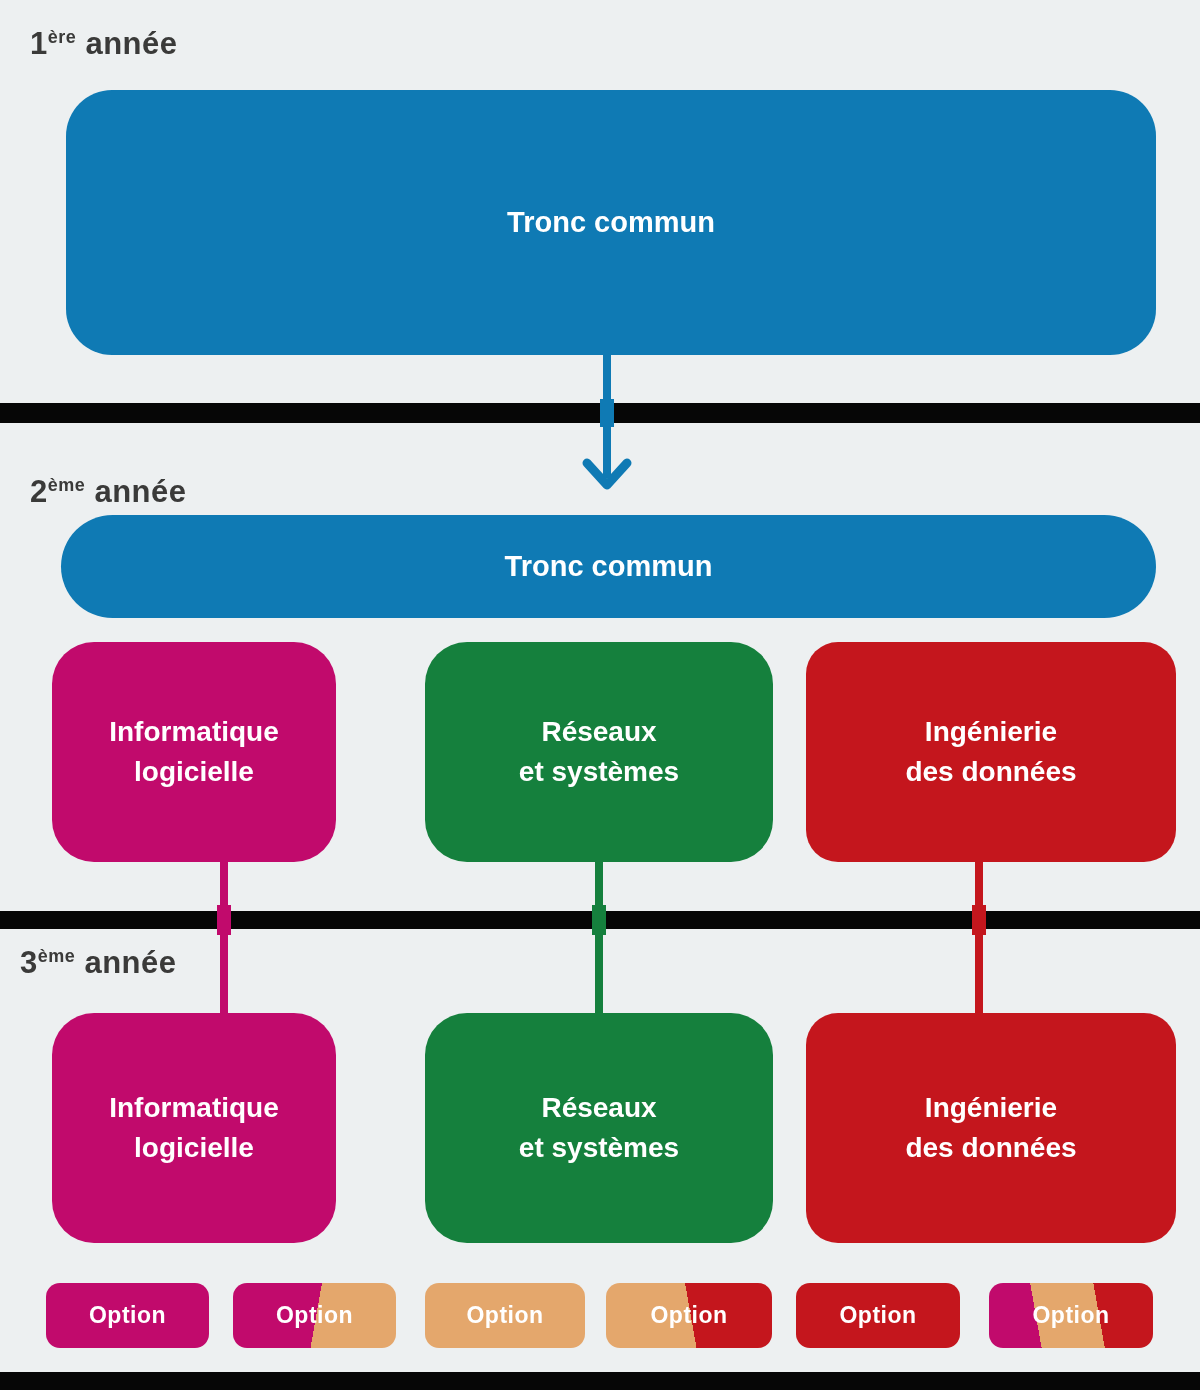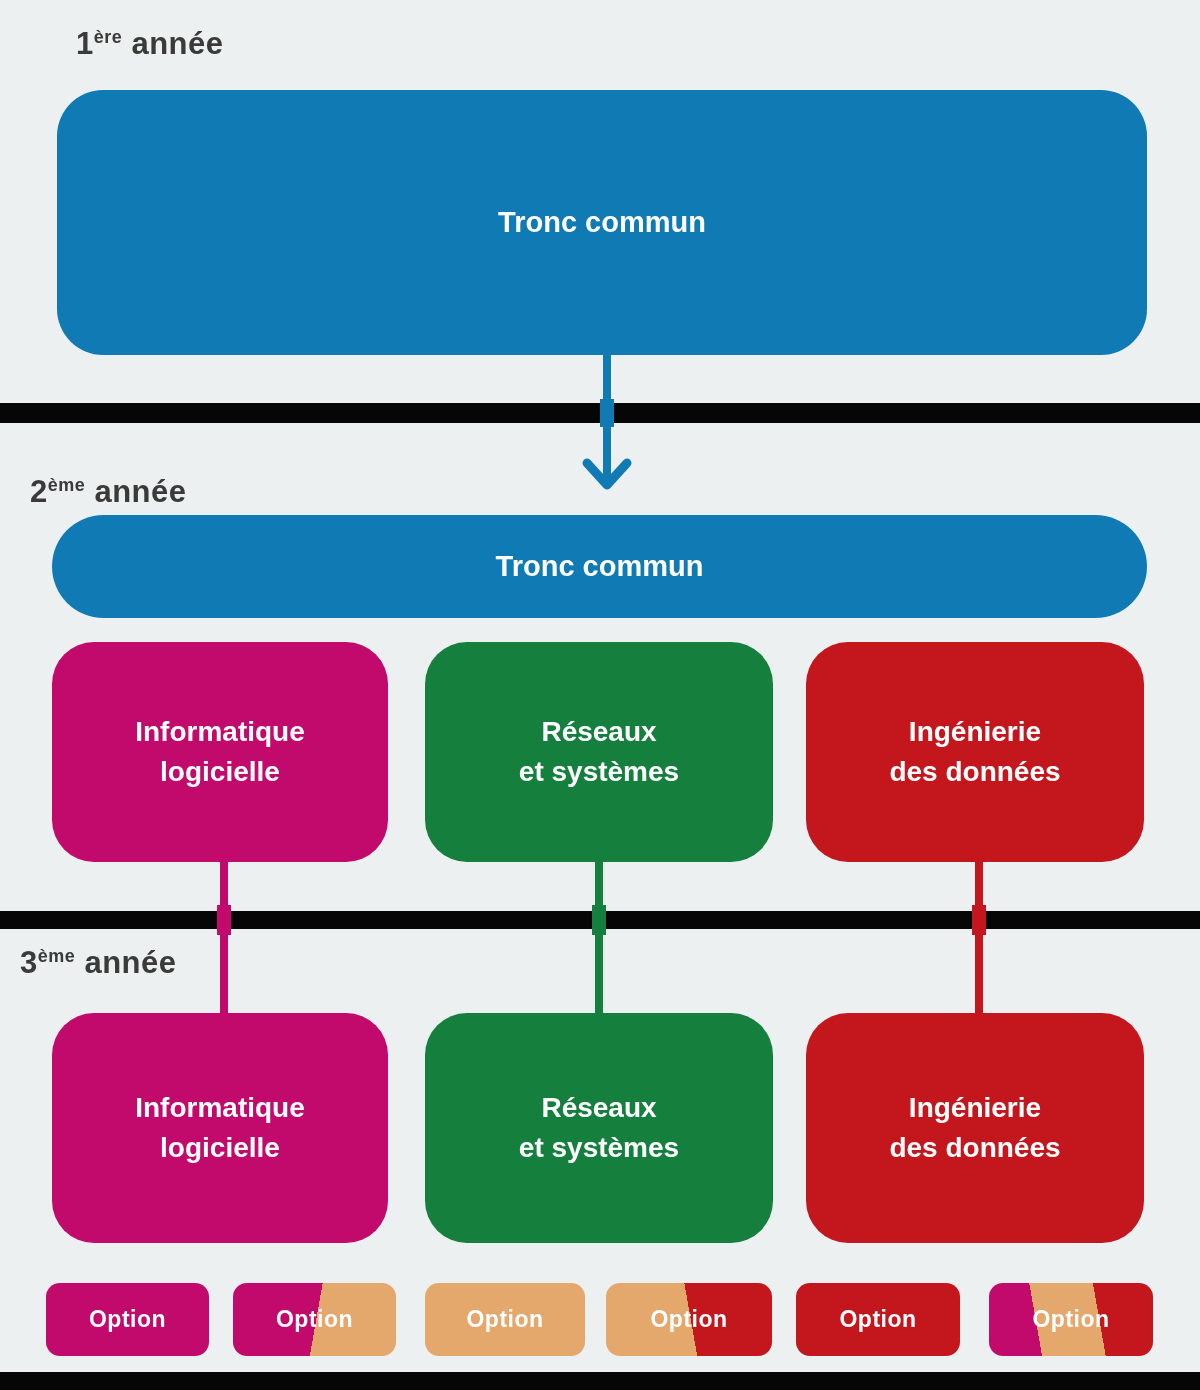--- a/index.html
+++ b/index.html
@@ -13,64 +13,64 @@
   
   .year-label{
     font-size:31px;font-weight:bold;color:#3a3a39;letter-spacing:.5px;
   }
   .year-label sup{font-size:18px;font-weight:bold;vertical-align:super;line-height:0;}
   
   .block{
     display:flex;align-items:center;justify-content:center;text-align:center;
     color:#ffffff;font-weight:bold;
   }
-  .blue{background:#0f7ab4;}
+  .blue{background:#0f7ab4;margin-left:9px;}
   .magenta{background:#c10a6c;}
   .tan{background:#15803d;}
   .red{background:#c4161d;}
   .tronc1{left:57px;top:90px;width:1090px;height:265px;border-radius:46px;font-size:29px;}
   .tronc2{left:52px;top:515px;width:1095px;height:103px;border-radius:52px;font-size:29px;}
-  .track{width:336px;height:220px;border-radius:42px;font-size:28px;line-height:40px;}
+  .track{width:284px;height:220px;border-radius:42px;font-size:28px;line-height:40px;}
   .track.y3{height:230px;}
   .t-col1{left:52px;}
   .t-col2{left:425px;width:348px;}
-  .t-col3{left:806px;width:338px;}
+  .t-col3{left:806px;width:370px;border-radius:32px;}
   .row-y2{top:642px;}
   .row-y3{top:1013px;}
   
   .bar{left:0;width:1200px;background:#060606;}
   .bar1{top:403px;height:20px;}
   .bar2{top:911px;height:18px;}
   .bar3{top:1372px;height:18px;}
   
   .connector{top:862px;width:8px;height:151px;z-index:3;}
   .notch{top:905px;width:14px;height:30px;z-index:4;}
   .cx1{left:220px;}.cx2{left:595px;}.cx3{left:975px;}
   .nx1{left:217px;}.nx2{left:592px;}.nx3{left:972px;}
   
   .arrow-svg{left:575px;top:355px;z-index:3;}
   
   .opt{
-    top:1283px;height:73px;border-radius:14px;
+    top:1283px;height:65px;border-radius:14px;
     display:flex;align-items:center;justify-content:center;
     color:#fff;font-weight:bold;font-size:23px;letter-spacing:.5px;
   }
   .opt1{left:46px;width:163px;background:#c10a6c;}
   .opt2{left:233px;width:163px;background:linear-gradient(100deg,#c10a6c 0 51%,#e4a76c 51% 100%);}
   .opt3{left:425px;width:160px;background:#e4a76c;}
   .opt4{left:606px;width:166px;background:linear-gradient(80deg,#e4a76c 0 51%,#c4161d 51% 100%);}
   .opt5{left:796px;width:164px;background:#c4161d;}
   .opt6{left:989px;width:164px;background:linear-gradient(80deg,#c10a6c 0 30%,#e4a76c 30% 66%,#c4161d 66% 100%);}
 </style>
 </head>
 <body>
 
 <div>
 
-  <div class="abs year-label" style="left:30px;top:26px;margin-left:46px;">
+  <div class="abs year-label" style="left:30px;top:26px;">
     <span>1</span><sup>ère</sup>
     <span>année</span>
   </div>
 
   <div class="abs block blue tronc1">
     <span>Tronc commun</span>
   </div>
 
   <div class="abs bar bar1"></div>
 

